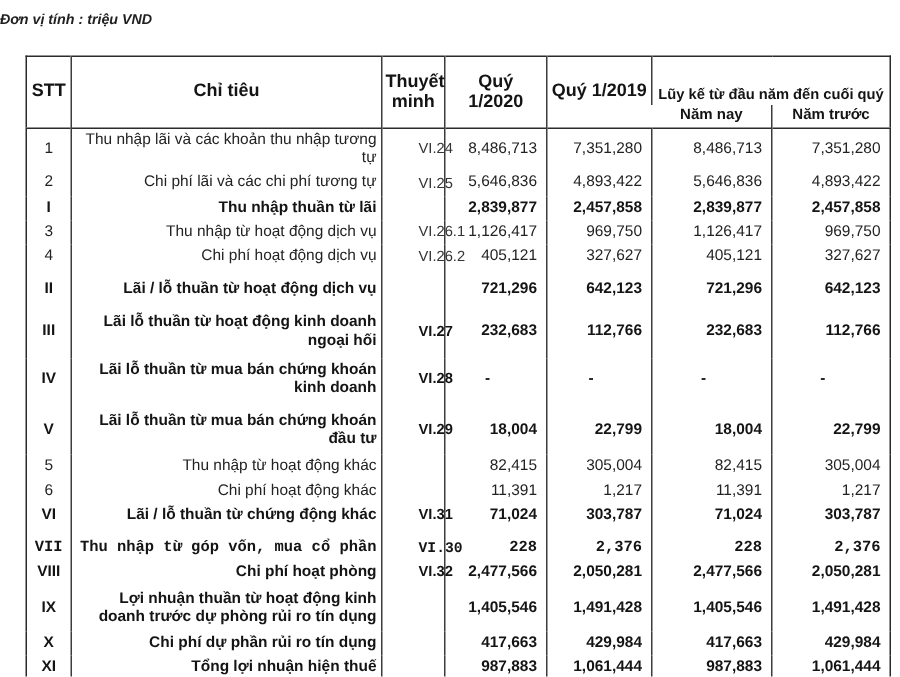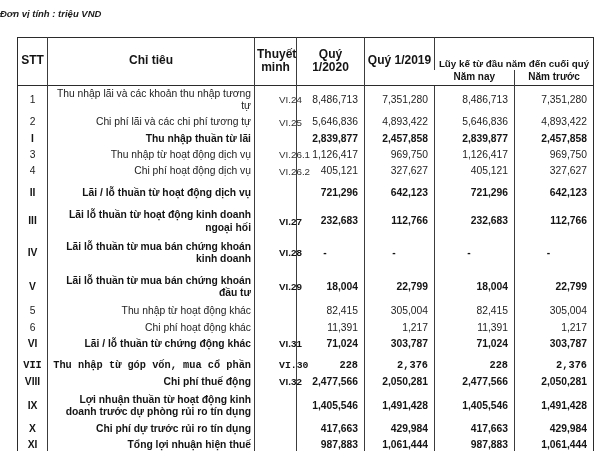--- a/index.html
+++ b/index.html
@@ -193,39 +193,39 @@
         <td class="c-stt">VII</td>
         <td class="c-label">Thu nhập từ góp vốn, mua cổ phần</td>
         <td class="c-note">VI.30</td>
         <td class="c-num">228</td>
         <td class="c-num">2,376</td>
         <td class="c-num">228</td>
         <td class="c-num">2,376</td>
       </tr>
       <tr class="bold">
         <td class="c-stt">VIII</td>
-        <td class="c-label">Chi phí thuế động</td>
+        <td class="c-label">Chi phí hoạt phòng</td>
         <td class="c-note">VI.32</td>
         <td class="c-num">2,477,566</td>
         <td class="c-num">2,050,281</td>
         <td class="c-num">2,477,566</td>
         <td class="c-num">2,050,281</td>
       </tr>
       <tr class="bold">
         <td class="c-stt">IX</td>
         <td class="c-label">Lợi nhuận thuần từ hoạt động kinh doanh trước dự phòng rủi ro tín dụng</td>
         <td class="c-note"></td>
         <td class="c-num">1,405,546</td>
         <td class="c-num">1,491,428</td>
         <td class="c-num">1,405,546</td>
         <td class="c-num">1,491,428</td>
       </tr>
       <tr class="bold">
         <td class="c-stt">X</td>
-        <td class="c-label">Chi phí dự trước rủi ro tín dụng</td>
+        <td class="c-label">Chi phí dự phần rủi ro tín dụng</td>
         <td class="c-note"></td>
         <td class="c-num">417,663</td>
         <td class="c-num">429,984</td>
         <td class="c-num">417,663</td>
         <td class="c-num">429,984</td>
       </tr>
       <tr class="bold">
         <td class="c-stt">XI</td>
         <td class="c-label">Tổng lợi nhuận hiện thuế</td>
         <td class="c-note"></td>

